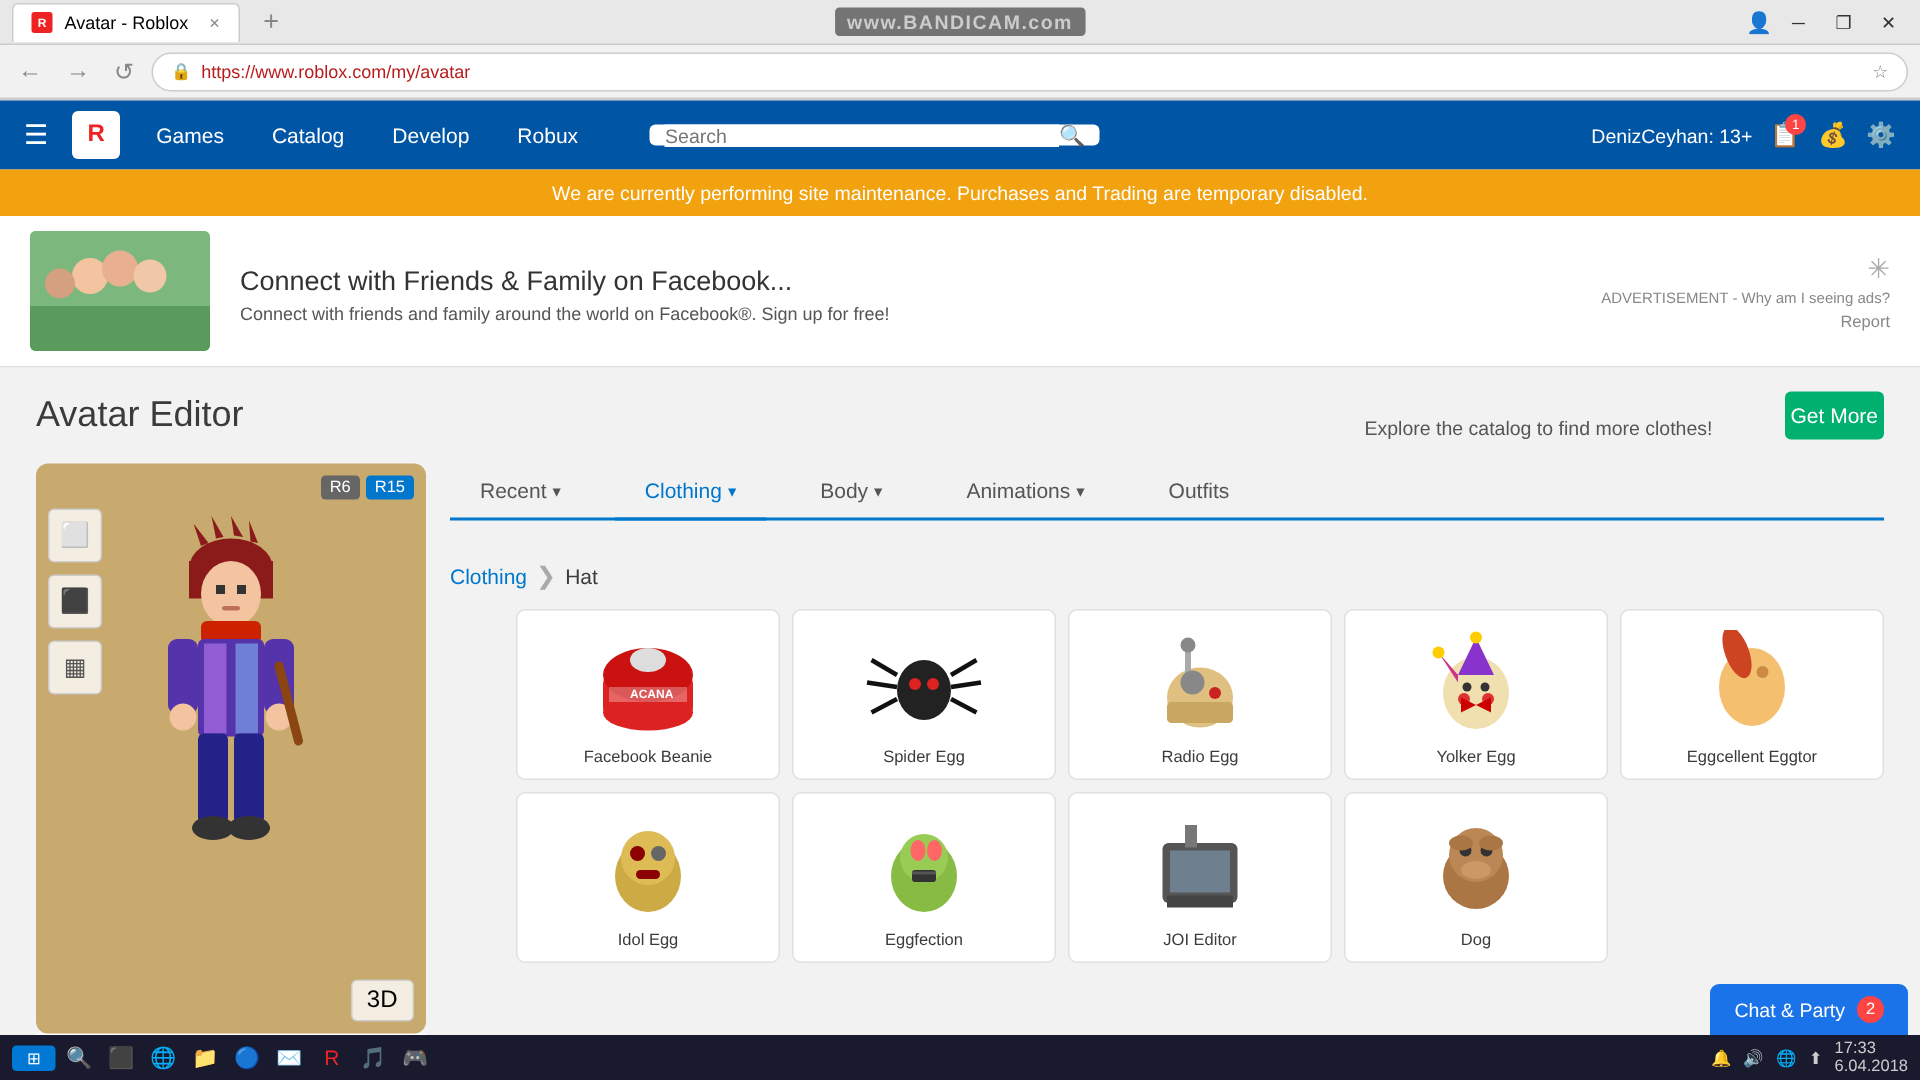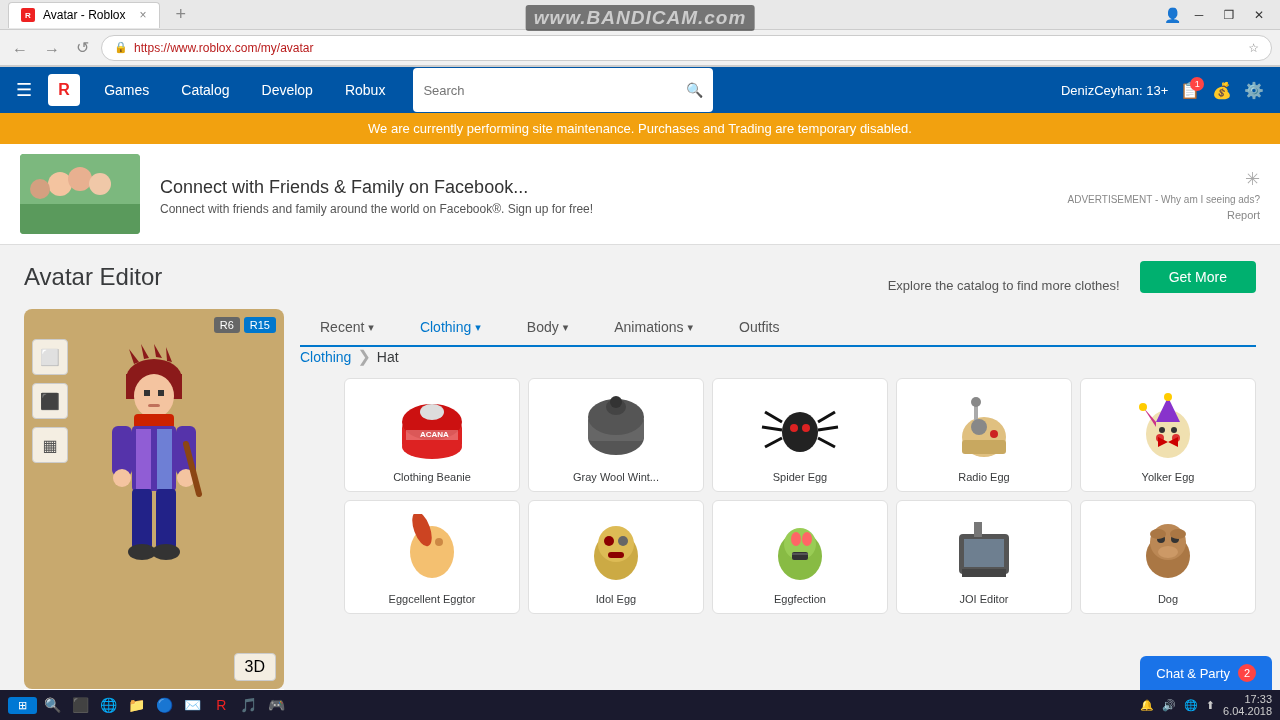--- a/index.html
+++ b/index.html
@@ -15,28 +15,28 @@
     .window-controls { margin-left: auto; display: flex; gap: 4px; }
     .win-btn { width: 26px; height: 20px; display: flex; align-items: center; justify-content: center; font-size: 12px; cursor: pointer; color: #333; }
     .user-icon { margin-left: auto; color: #666; font-size: 14px; }
 
     .address-bar { display: flex; align-items: center; height: 36px; padding: 4px 8px; gap: 8px; background: #f1f1f1; border-bottom: 1px solid #ccc; }
     .nav-btn { background: none; border: none; color: #888; font-size: 16px; cursor: pointer; padding: 4px; }
     .address-input { flex: 1; height: 26px; border: 1px solid #ccc; border-radius: 13px; padding: 0 12px; font-size: 12px; background: white; display: flex; align-items: center; gap: 6px; }
     .address-input .lock { color: #1a73e8; font-size: 11px; }
     .address-text { font-size: 12px; color: #b91c1c; }
     .star-icon { color: #888; margin-left: auto; }
-    .bandicam-watermark { position: absolute; top: 5px; left: 50%; transform: translateX(-50%); font-family: Arial; font-size: 19px; color: #ccc; font-weight: bold; letter-spacing: 1px; z-index: 100; background: rgba(0,0,0,0.5); padding: 2px 8px; border-radius: 3px; font-style: italic; }
+    .bandicam-watermark { position: absolute; top: 5px; left: 50%; transform: translateX(-50%); font-family: Arial; font-size: 13px; color: #ccc; font-weight: bold; letter-spacing: 1px; z-index: 100; background: rgba(0,0,0,0.5); padding: 2px 8px; border-radius: 3px; }
 
     
     .roblox-nav { background: #0055a5; height: 46px; display: flex; align-items: center; padding: 0 16px; gap: 16px; }
     .hamburger { color: white; font-size: 18px; cursor: pointer; }
     .roblox-logo { background: white; color: #e22; font-weight: bold; font-size: 16px; width: 32px; height: 32px; display: flex; align-items: center; justify-content: center; border-radius: 4px; }
     .nav-link { color: white; font-size: 14px; cursor: pointer; padding: 4px 8px; }
-    .search-bar { display: flex; align-items: center; background: white; border-radius: 4px; height: 44px; padding: 0 10px; width: 300px; margin-left: 4px; }
+    .search-bar { display: flex; align-items: center; background: white; border-radius: 4px; height: 14px; padding: 0 10px; width: 300px; margin-left: 24px; }
     .search-bar input { border: none; outline: none; flex: 1; font-size: 13px; }
     .search-icon { color: #888; font-size: 14px; cursor: pointer; }
     .nav-right { margin-left: auto; display: flex; align-items: center; gap: 12px; }
     .nav-user { color: white; font-size: 13px; }
     .nav-icon-btn { color: white; font-size: 16px; cursor: pointer; position: relative; }
     .nav-badge { background: #ff4444; color: white; font-size: 9px; border-radius: 50%; width: 14px; height: 14px; display: flex; align-items: center; justify-content: center; position: absolute; top: -4px; right: -4px; }
 
     
     .maintenance-banner { background: #f2a10f; color: white; text-align: center; padding: 8px; font-size: 13px; font-weight: 500; }
 
@@ -52,40 +52,40 @@
     .ad-right { display: flex; flex-direction: column; align-items: flex-end; gap: 4px; }
     .ad-spinner { color: #aaa; font-size: 18px; }
     .ad-label { font-size: 10px; color: #888; }
     .ad-report { font-size: 11px; color: #888; cursor: pointer; }
 
     
     .main-content { padding: 16px 24px; background: #f2f2f2; }
     .page-header { display: flex; align-items: center; justify-content: space-between; margin-bottom: 16px; }
     .page-title { font-size: 24px; font-weight: 300; color: #393b3d; }
     .explore-text { font-size: 13px; color: #555; }
-    .get-more-btn { background: #00b06f; color: white; border: none; padding: 8px 29px; border-radius: 4px; font-size: 14px; cursor: pointer; margin-left: 0; }
+    .get-more-btn { background: #00b06f; color: white; border: none; padding: 8px 4px; border-radius: 4px; font-size: 14px; cursor: pointer; margin-left: 28px; }
 
     .content-area { display: flex; gap: 16px; }
 
     
     .avatar-panel { width: 260px; min-height: 380px; background: #c8a96e; border-radius: 8px; position: relative; flex-shrink: 0; }
     .avatar-badges { position: absolute; top: 8px; right: 8px; display: flex; gap: 4px; }
     .badge-r6 { background: #666; color: white; font-size: 11px; padding: 2px 6px; border-radius: 3px; }
     .badge-r15 { background: #0077cc; color: white; font-size: 11px; padding: 2px 6px; border-radius: 3px; }
     .avatar-side-btns { position: absolute; left: 8px; top: 30px; display: flex; flex-direction: column; gap: 8px; }
     .side-btn { width: 36px; height: 36px; background: rgba(255,255,255,0.8); border: 1px solid #ccc; border-radius: 4px; display: flex; align-items: center; justify-content: center; cursor: pointer; font-size: 16px; color: #555; }
     .avatar-figure { display: flex; align-items: center; justify-content: center; height: 300px; font-size: 80px; padding-top: 20px; }
     .btn-3d { position: absolute; bottom: 8px; right: 8px; background: rgba(255,255,255,0.8); border: 1px solid #ccc; padding: 4px 10px; border-radius: 4px; font-size: 16px; cursor: pointer; }
     .scaling-bar { background: white; border-radius: 0 0 8px 8px; padding: 8px 12px; margin-top: 0; }
     .scaling-label { font-size: 13px; color: #393b3d; display: flex; align-items: center; gap: 4px; }
     .info-icon { color: #888; font-size: 11px; cursor: pointer; border: 1px solid #aaa; border-radius: 50%; width: 14px; height: 14px; display: flex; align-items: center; justify-content: center; font-style: italic; font-size: 10px; }
 
     
     .right-panel { flex: 1; }
-    .tabs-bar { display: flex; border-bottom: 2px solid #0077cc; margin-bottom: 0; gap: 6px; }
+    .tabs-bar { display: flex; border-bottom: 2px solid #0077cc; margin-bottom: 27px; gap: 16px; }
     .tab-item { padding: 10px 20px; cursor: pointer; font-size: 14px; color: #555; display: flex; align-items: center; gap: 4px; }
     .tab-item.active { color: #0077cc; border-bottom: 2px solid #0077cc; margin-bottom: -2px; font-weight: 500; }
     .tab-chevron { font-size: 11px; }
 
     .breadcrumb { display: flex; align-items: center; gap: 6px; font-size: 14px; color: #0077cc; margin-bottom: 12px; }
     .breadcrumb-sep { color: #aaa; font-size: 16px; }
     .breadcrumb-current { color: #393b3d; }
 
     
     .items-grid { display: grid; grid-template-columns: repeat(5, 1fr); gap: 8px; margin-left: 44px; }
@@ -95,21 +95,21 @@
 
     
     .chat-party-btn { position: fixed; bottom: 30px; right: 8px; background: #1a73e8; color: white; border-radius: 6px 6px 0 0; padding: 8px 16px; font-size: 13px; cursor: pointer; display: flex; align-items: center; gap: 8px; z-index: 200; }
     .chat-count { background: #ff4444; color: white; border-radius: 50%; width: 18px; height: 18px; display: flex; align-items: center; justify-content: center; font-size: 11px; }
 
     
     .taskbar { position: fixed; bottom: 0; left: 0; right: 0; height: 30px; background: #1a1a2e; display: flex; align-items: center; padding: 0 8px; gap: 4px; z-index: 300; }
     .taskbar-start { background: #0078d4; color: white; padding: 2px 10px; border-radius: 3px; font-size: 11px; cursor: pointer; }
     .taskbar-icon { width: 24px; height: 24px; display: flex; align-items: center; justify-content: center; font-size: 14px; cursor: pointer; color: #ccc; }
     .taskbar-right { margin-left: auto; display: flex; align-items: center; gap: 8px; color: #ccc; font-size: 11px; }
-    .taskbar-time { text-align: right; }
+    .taskbar-time { }
   </style>
 </head>
 <body>
 
 <div class="bandicam-watermark">www.BANDICAM.com</div>
 
 <div class="browser-chrome">
   <div class="title-bar">
     <div class="tab">
       <div class="tab-favicon">R</div>
@@ -297,35 +297,23 @@
           <div class="item-img">
             <svg width="80" height="70" viewBox="0 0 80 70">
               <ellipse cx="40" cy="55" rx="30" ry="12" fill="#dd2222"></ellipse>
               <rect x="10" y="30" width="60" height="28" rx="6" fill="#dd2222"></rect>
               <ellipse cx="40" cy="30" rx="30" ry="18" fill="#cc1111"></ellipse>
               <rect x="14" y="38" width="52" height="10" fill="#ffffff" opacity="0.3"></rect>
               <ellipse cx="40" cy="20" rx="12" ry="8" fill="#dddddd"></ellipse>
               <text x="28" y="45" font-size="8" fill="white" font-weight="bold">ACANA</text>
             </svg>
           </div>
-          <div class="item-name">Clothing Beanie</div>
-        </div>
-
-        <div class="item-card">
-          <div class="item-img">
-            <svg width="80" height="70" viewBox="0 0 80 70">
-              <ellipse cx="40" cy="45" rx="28" ry="18" fill="#555"></ellipse>
-              <rect x="12" y="25" width="56" height="24" rx="4" fill="#666"></rect>
-              <ellipse cx="40" cy="25" rx="28" ry="18" fill="#555"></ellipse>
-              <ellipse cx="40" cy="15" rx="10" ry="8" fill="#444"></ellipse>
-              <circle cx="40" cy="10" r="6" fill="#333"></circle>
-            </svg>
-          </div>
-          <div class="item-name">Gray Wool Wint...</div>
-        </div>
+          <div class="item-name">Facebook Beanie</div>
+        </div>
+
 
         <div class="item-card">
           <div class="item-img">
             <svg width="80" height="70" viewBox="0 0 80 70">
               <ellipse cx="40" cy="40" rx="18" ry="20" fill="#222"></ellipse>
 
               <line x1="22" y1="30" x2="5" y2="20" stroke="#111" stroke-width="3"></line>
               <line x1="22" y1="38" x2="2" y2="35" stroke="#111" stroke-width="3"></line>
               <line x1="22" y1="46" x2="5" y2="55" stroke="#111" stroke-width="3"></line>
               <line x1="58" y1="30" x2="75" y2="20" stroke="#111" stroke-width="3"></line>

